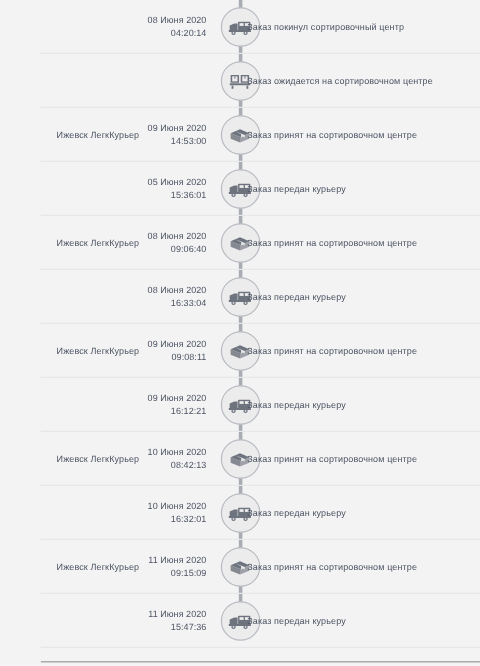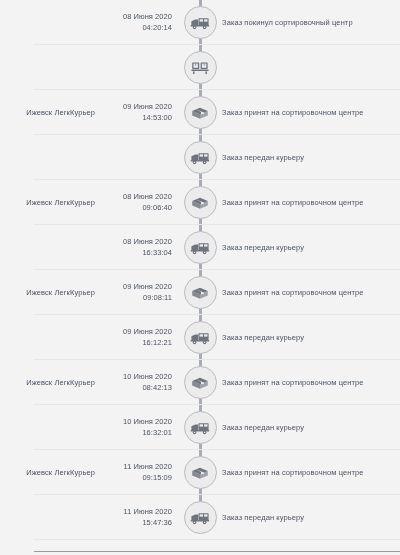--- a/index.html
+++ b/index.html
@@ -50,21 +50,21 @@
     left: 34px;
     right: 0;
     bottom: 0;
     height: 1px;
     background: #e6e7e9;
   }
 
   .cell-location {
     position: absolute;
     left: 0;
-    width: 95px;
+    width: 116px;
     text-align: right;
     font-size: 7.5px;
     color: #4c5362;
     line-height: 1.25;
     letter-spacing: 0.1px;
     white-space: nowrap;
   }
 
   .cell-datetime {
     position: absolute;
@@ -97,21 +97,21 @@
     border: 1.6px solid #b8bcc1;
     box-sizing: border-box;
     display: flex;
     align-items: center;
     justify-content: center;
   }
   .icon-circle svg { display: block; }
 
   .cell-status {
     position: absolute;
-    left: 222px;
+    left: 206px;
     right: 6px;
     font-size: 7.5px;
     color: #4c5362;
     line-height: 1.3;
     letter-spacing: 0.1px;
   }
 
   .bottom-rule {
     position: absolute;
     left: 34px;
@@ -160,20 +160,21 @@
               <rect x="4.35" y="3.6" width="0.8" height="2.0" fill="#6e747e"></rect>
               <rect x="9.6" y="2.4" width="7.0" height="6.6" rx="0.5" fill="#6e747e"></rect>
               <rect x="10.9" y="3.6" width="4.4" height="4.2" fill="#ececed"></rect>
               <rect x="12.75" y="3.6" width="0.8" height="2.0" fill="#6e747e"></rect>
               <rect x="0.4" y="9.4" width="17.2" height="1.7" rx="0.5" fill="#6e747e"></rect>
               <rect x="2.0" y="11.4" width="1.5" height="2.6" fill="#6e747e"></rect>
               <rect x="14.4" y="11.4" width="1.5" height="2.6" fill="#6e747e"></rect>
             </svg>
           </div>
         </div>
+        <div class="cell-status">Заказ ожидается на сортировочном центре</div>
       </div>
       <div class="track-row">
         <div class="cell-location">Ижевск ЛегкКурьер</div>
         <div class="cell-datetime">
           <span class="dt-date">09 Июня 2020</span>
           <span class="dt-time">14:53:00</span>
         </div>
         <div class="cell-icon">
           <div class="icon-circle">
             <svg width="18" height="16" viewBox="0 0 18 16" aria-hidden="true">
@@ -181,20 +182,24 @@
               <path d="M1.2 6.0 L1.2 10.6 L9 13.8 L9 9.2 Z" fill="#6e747e" opacity="0.82"></path>
               <path d="M16.8 6.0 L16.8 10.6 L9 13.8 L9 9.2 Z" fill="#6e747e" opacity="0.62"></path>
               <path d="M5.1 4.4 L12.9 7.6 L12.9 9.6 L11.4 8.7 L10.0 9.5 L10.0 6.9 Z" fill="#ececed"></path>
             </svg>
           </div>
         </div>
         <div class="cell-status">Заказ принят на сортировочном центре</div>
       </div>
       <div class="track-row">
         <div class="cell-location"></div>
+        <div class="cell-datetime">
+          <span class="dt-date">05 Июня 2020</span>
+          <span class="dt-time">15:36:01</span>
+        </div>
         <div class="cell-icon">
           <div class="icon-circle">
             <svg width="20" height="14" viewBox="0 0 20 14" aria-hidden="true">
               <rect x="8.4" y="2.2" width="10.2" height="7.4" rx="0.6" fill="#6e747e"></rect>
               <rect x="9.6" y="3.3" width="3.4" height="2.3" fill="#ececed"></rect>
               <rect x="14.1" y="3.3" width="3.4" height="2.3" fill="#ececed"></rect>
               <path d="M1.4 5.2 L5.2 3.6 L8.0 3.6 L8.0 9.6 L1.4 9.6 Z" fill="#6e747e"></path>
               <rect x="0.6" y="9.1" width="18.6" height="1.5" rx="0.5" fill="#6e747e"></rect>
               <circle cx="4.6" cy="11.4" r="1.8" fill="#6e747e"></circle>
               <circle cx="4.6" cy="11.4" r="0.7" fill="#ececed"></circle>

